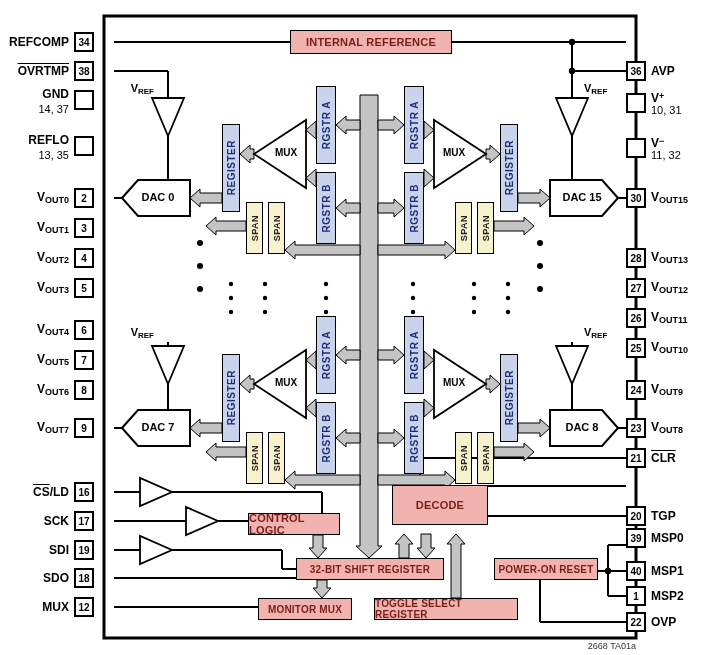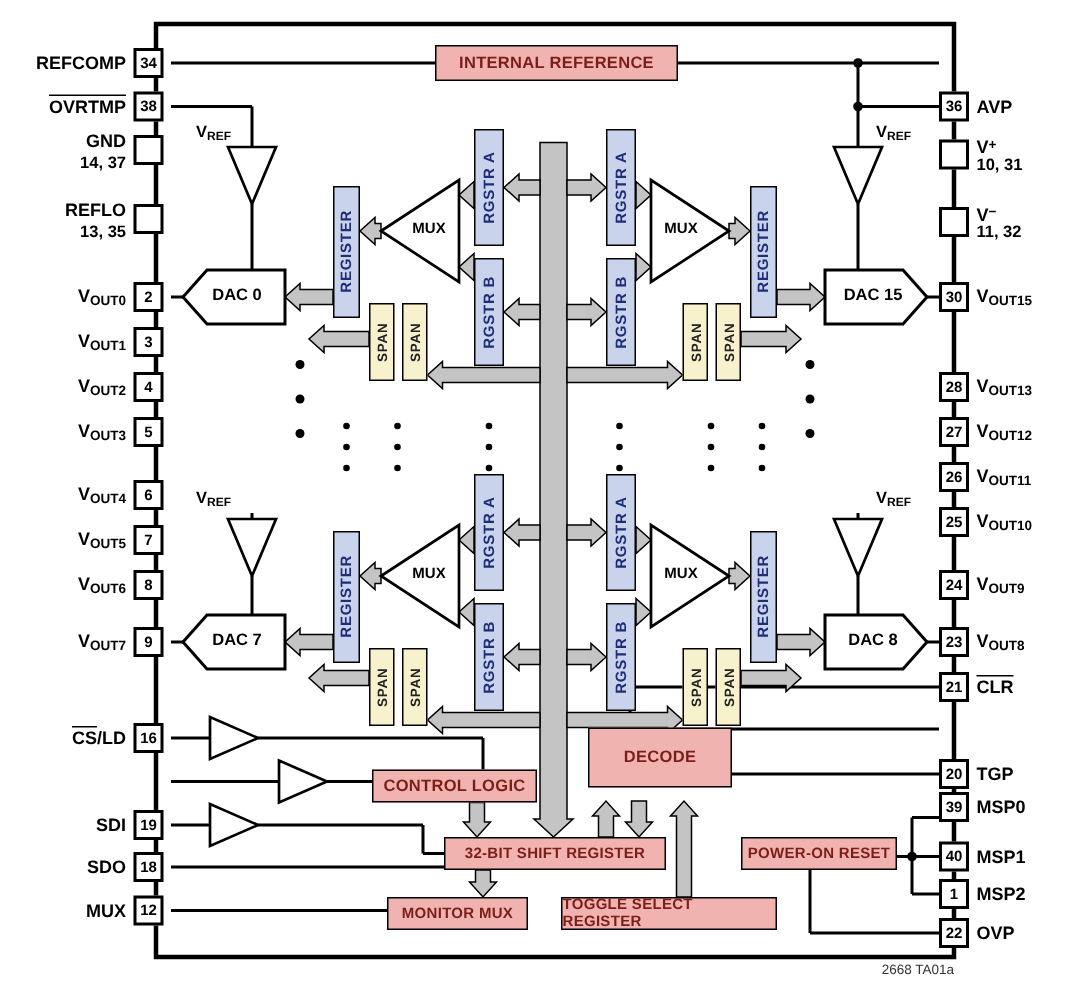--- a/index.html
+++ b/index.html
@@ -1,29 +1,29 @@
 <!DOCTYPE html>
 <html><head>
 <meta charset="utf-8">
 <style>
   html,body{margin:0;padding:0;background:#fff}
   .stage{position:relative;width:728px;height:655px;background:#fff;overflow:hidden;
          font-family:"Liberation Sans",sans-serif;color:#000}
   svg.wires{position:absolute;left:0;top:0}
   
   .pin{position:absolute;height:20px;display:flex;align-items:center}
-  .pl{left:0;width:109px;justify-content:flex-end;gap:5px}
+  .pl{left:0;width:94px;justify-content:flex-end;gap:5px}
   .pr{left:626px;width:102px;justify-content:flex-start;gap:5px}
   .plab{font-size:12px;font-weight:700;line-height:12px;white-space:nowrap;text-align:right}
   .pr .plab{text-align:left}
   .plab sub{font-size:9px;font-weight:700;vertical-align:-2px}
   .plab sup{font-size:9px;font-weight:700;vertical-align:3px}
   .ovl{text-decoration:overline}
   .ovl:empty{display:none}
-  .extra{display:block;font-size:11px;font-weight:700;margin-top:0}
+  .extra{display:block;font-size:11px;font-weight:400;margin-top:0}
   .extra:empty{display:none}
   .pbox{box-sizing:border-box;width:20px;height:20px;flex:0 0 20px;border:2px solid #000;background:#fff;
         display:flex;align-items:center;justify-content:center;font-size:10px;font-weight:700}
   
   .blk{position:absolute;box-sizing:border-box;display:flex;align-items:center;justify-content:center;text-align:left}
   .pink{background:#f0b3af;border:1.5px solid #000;color:#7b1d18;font-size:11px;font-weight:700;letter-spacing:.2px}
   .pink.sm{font-size:10px}
   .blue{background:#c9d4ec;border:1px solid #000;color:#1f2d78}
   .yell{background:#f7f2cd;border:1px solid #000;color:#222}
   .vtext{writing-mode:vertical-rl;transform:rotate(180deg);font-weight:700;font-size:10px;letter-spacing:.5px;white-space:nowrap}
@@ -207,20 +207,24 @@
       <div class="pbox">8</div>
     </div>
   <div class="pin pl" style="top:418px">
       <div class="plab"><span>V</span><sub>OUT7</sub></div>
       <div class="pbox">9</div>
     </div>
   <div class="pin pl" style="top:482px">
       <div class="plab"><span class="ovl">CS</span><span>/LD</span></div>
       <div class="pbox">16</div>
     </div>
+  <div class="pin pl" style="top:511px">
+      <div class="plab"><span>SCK</span></div>
+      <div class="pbox">17</div>
+    </div>
   <div class="pin pl" style="top:540px">
       <div class="plab"><span>SDI</span></div>
       <div class="pbox">19</div>
     </div>
   <div class="pin pl" style="top:568px">
       <div class="plab"><span>SDO</span></div>
       <div class="pbox">18</div>
     </div>
   <div class="pin pl" style="top:597px">
       <div class="plab"><span>MUX</span></div>
@@ -367,21 +371,21 @@
   <div class="lab daclab" style="left:130px;top:191px;width:56px">DAC 0</div>
   <div class="lab daclab" style="left:554px;top:191px;width:56px">DAC 15</div>
   <div class="lab daclab" style="left:130px;top:421px;width:56px">DAC 7</div>
   <div class="lab daclab" style="left:554px;top:421px;width:56px">DAC 8</div>
 
   <div class="lab vreflab ra" style="left:108px;top:82px;width:46px"><span>V</span><sub>REF</sub></div>
   <div class="lab vreflab" style="left:584px;top:82px;width:46px"><span>V</span><sub>REF</sub></div>
   <div class="lab vreflab ra" style="left:108px;top:326px;width:46px"><span>V</span><sub>REF</sub></div>
   <div class="lab vreflab" style="left:584px;top:326px;width:46px"><span>V</span><sub>REF</sub></div>
 
-  <div class="blk pink" style="left:248px;top:513px;width:110px;height:22px">
+  <div class="blk pink" style="left:248px;top:513px;width:92px;height:22px">
       <span>CONTROL LOGIC</span>
     </div>
   <div class="blk pink" style="left:392px;top:485px;width:96px;height:40px">
       <span>DECODE</span>
     </div>
   <div class="blk pink sm" style="left:296px;top:558px;width:148px;height:22px">
       <span>32-BIT SHIFT REGISTER</span>
     </div>
   <div class="blk pink sm" style="left:494px;top:558px;width:104px;height:22px">
       <span>POWER-ON RESET</span>

